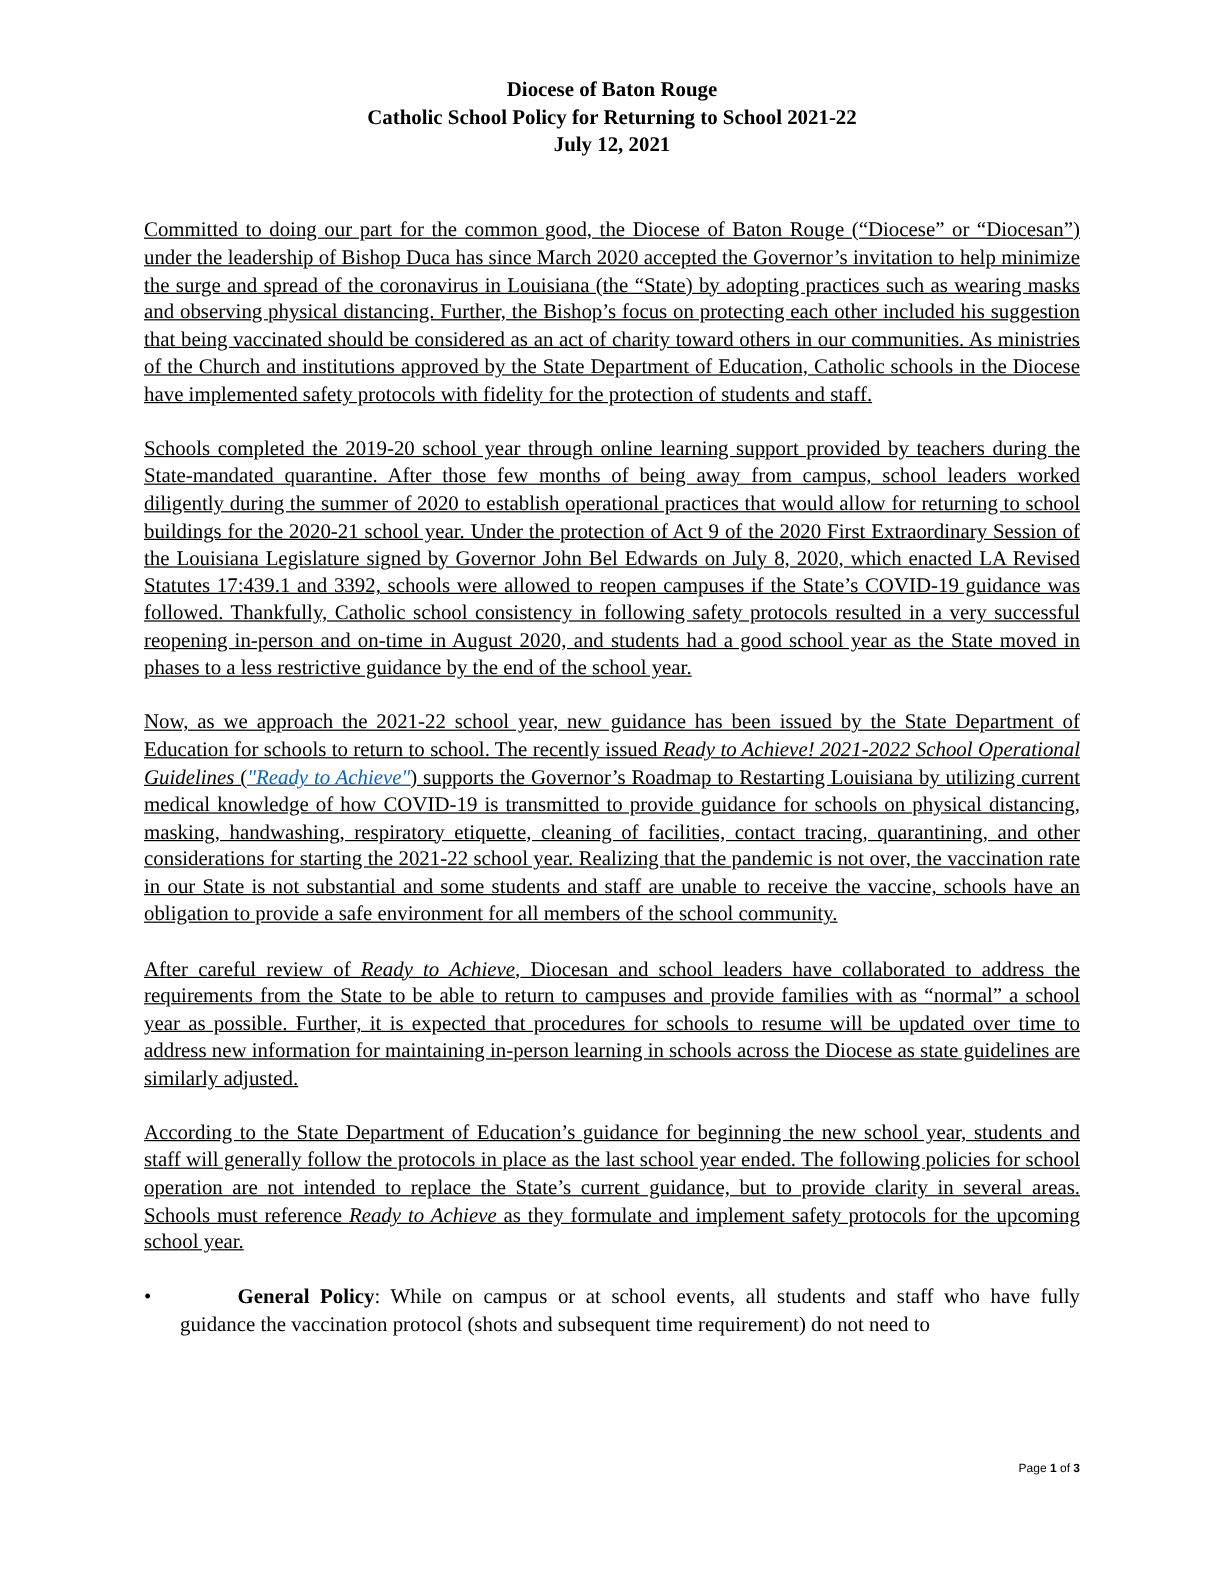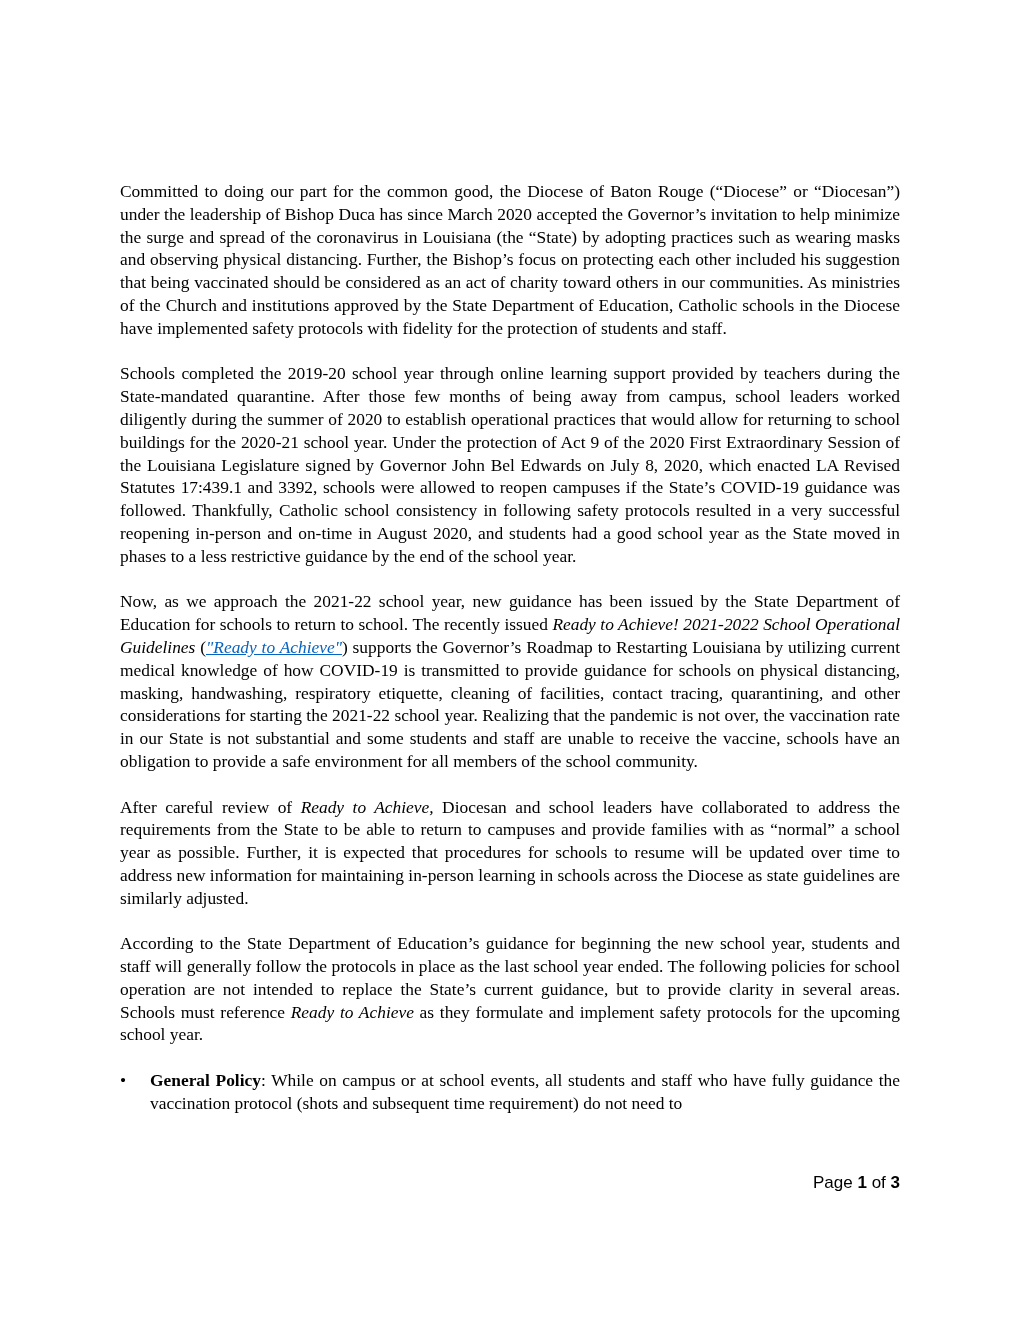--- a/index.html
+++ b/index.html
@@ -10,37 +10,42 @@
     font-family: "Liberation Serif", serif;
   }
   .header {
     position: absolute; left: 120px; width: 780px; top: 63px;
     text-align: center; font-weight: bold; font-size: 17.4px; line-height: 23px;
   }
   .body {
     position: absolute; left: 120px; width: 780px; top: 180px;
     font-size: 17.4px; line-height: 22.8px; text-align: justify;
   }
-  .body p { margin: 0 0 22.8px 0; }
+  .body p { margin: 0 0 22.8px 0; text-decoration: underline; }
   .body em { font-style: italic; }
   .link { color: #0563c1; text-decoration: underline; font-style: italic; cursor: pointer; }
   .bullets { margin: 0; padding: 0; list-style: none; }
   .bullets li { position: relative; padding-left: 30px; }
   .bullet-dot { position: absolute; left: 0; top: 0; }
-  .bullets b { font-weight: bold; }
+  .bullets b { font-weight: bold; margin-left: 48px; }
   .footer {
-    position: absolute; right: 120px; top: 1173px;
-    font-family: "Liberation Sans", sans-serif; font-size: 17px;
+    position: absolute; right: 120px; top: 1219px;
+    font-family: "Liberation Sans", sans-serif; font-size: 10px;
   }
   .footer b { font-weight: bold; }
 </style>
 </head>
 <body>
 
 <div class="page">
+  <div class="header">
+    <div>Diocese of Baton Rouge</div>
+    <div>Catholic School Policy for Returning to School 2021-22</div>
+    <div>July 12, 2021</div>
+  </div>
 
   <div class="body">
     <p>Committed to doing our part for the common good, the Diocese of Baton Rouge (“Diocese” or “Diocesan”) under the leadership of Bishop Duca has since March 2020 accepted the Governor’s invitation to help minimize the surge and spread of the coronavirus in Louisiana (the “State) by adopting practices such as wearing masks and observing physical distancing.  Further, the Bishop’s focus on protecting each other included his suggestion that being vaccinated should be considered as an act of charity toward others in our communities.  As ministries of the Church and institutions approved by the State Department of Education, Catholic schools in the Diocese have implemented safety protocols with fidelity for the protection of students and staff.</p>
     <p>Schools completed the 2019-20 school year through online learning support provided by teachers during the State-mandated quarantine.  After those few months of being away from campus, school leaders worked diligently during the summer of 2020 to establish operational practices that would allow for returning to school buildings for the 2020-21 school year.  Under the protection of Act 9 of the 2020 First Extraordinary Session of the Louisiana Legislature signed by Governor John Bel Edwards on July 8, 2020, which enacted LA Revised Statutes 17:439.1 and 3392, schools were allowed to reopen campuses if the State’s COVID-19 guidance was followed. Thankfully, Catholic school consistency in following safety protocols resulted in a very successful reopening in-person and on-time in August 2020, and students had a good school year as the State moved in phases to a less restrictive guidance by the end of the school year.</p>
     <p><span>Now, as we approach the 2021-22 school year, new guidance has been issued by the State Department of Education for schools to return to school.  The recently issued </span><em>Ready to Achieve! 2021-2022 School Operational Guidelines</em><span> (</span><a class="link">"Ready to Achieve"</a><span>) supports the Governor’s Roadmap to Restarting Louisiana by utilizing current medical knowledge of how COVID-19 is transmitted to provide guidance for schools on physical distancing, masking, handwashing, respiratory etiquette, cleaning of facilities, contact tracing, quarantining, and other considerations for starting the 2021-22 school year.  Realizing that the pandemic is not over, the vaccination rate in our State is not substantial and some students and staff are unable to receive the vaccine, schools have an obligation to provide a safe environment for all members of the school community.</span></p>
     <p><span>After careful review of </span><em>Ready to Achieve,</em><span> Diocesan and school leaders have collaborated to address the requirements from the State to be able to return to campuses and provide families with as “normal” a school year as possible.  Further, it is expected that procedures for schools to resume will be updated over time to address new information for maintaining in-person learning in schools across the Diocese as state guidelines are similarly adjusted.</span></p>
     <p><span>According to the State Department of Education’s guidance for beginning the new school year, students and staff will generally follow the protocols in place as the last school year ended. The following policies for school operation are not intended to replace the State’s current guidance, but to provide clarity in several areas.  Schools must reference </span><em>Ready to Achieve</em><span> as they formulate and implement safety protocols for the upcoming school year.</span></p>
 
     <ul class="bullets">
       <li>

